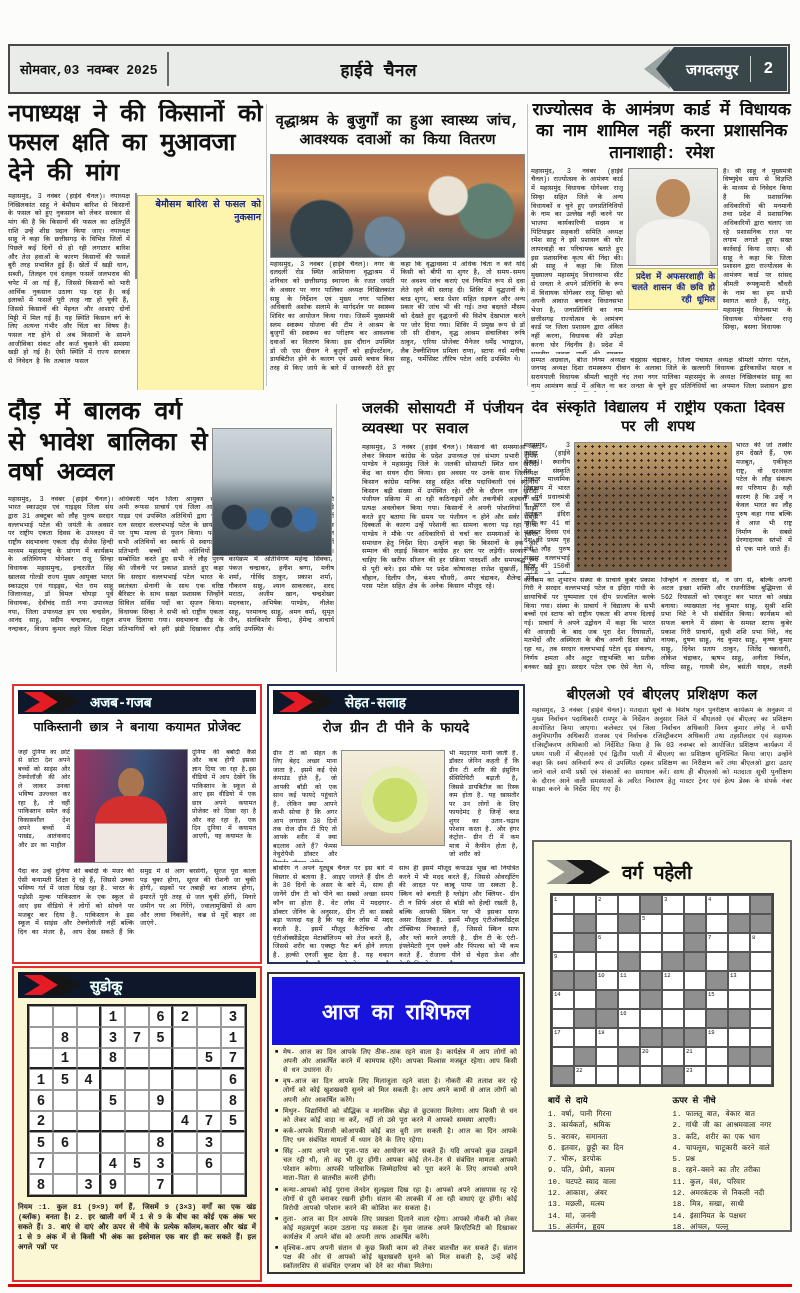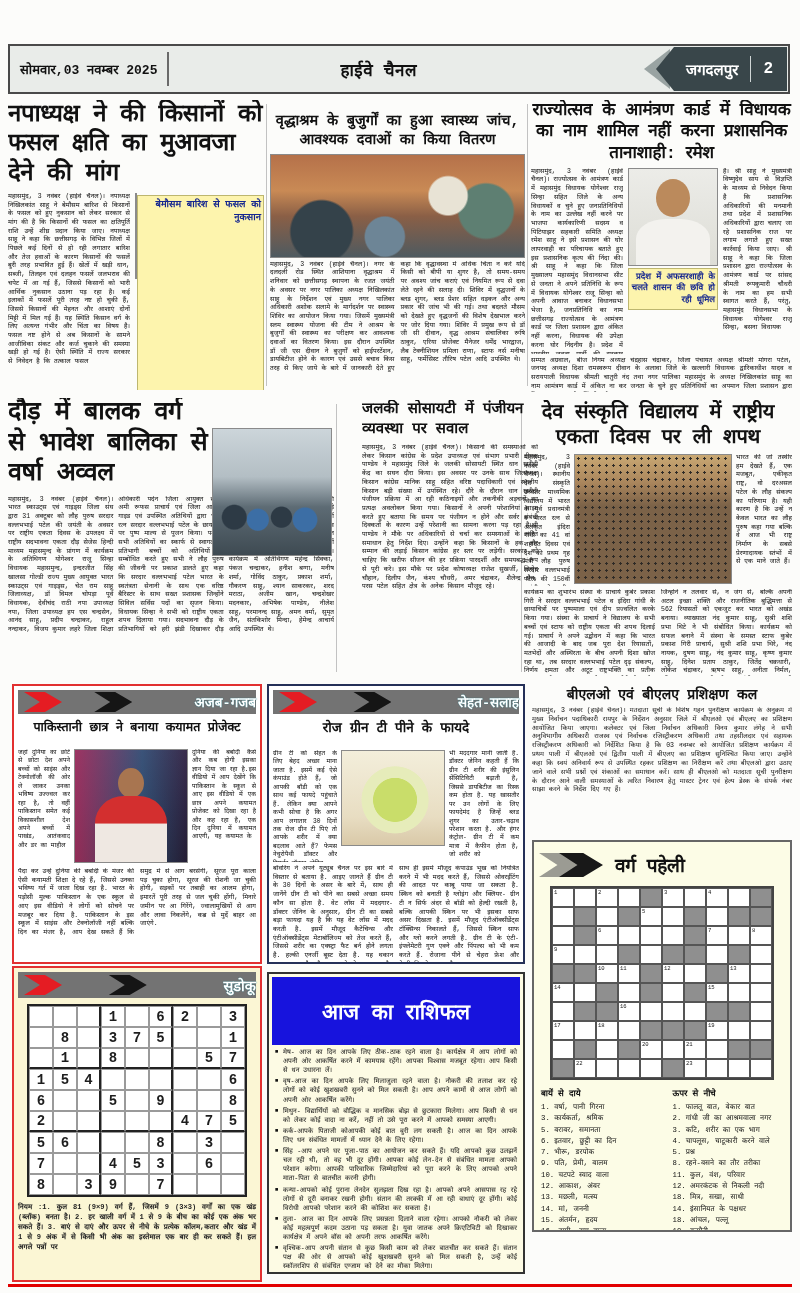--- a/index.html
+++ b/index.html
@@ -29,21 +29,21 @@
   .photo{border:1px solid #8a8a8a;box-sizing:border-box;position:relative;overflow:hidden;background:#ddd;}
   .ph-head{position:absolute;left:50%;transform:translateX(-50%);border-radius:50%;}
   .ph-body{position:absolute;left:50%;transform:translateX(-50%);border-radius:40% 40% 0 0;}
   .cap{background:#fdf4ad;border:1px solid #bdb66f;color:#15268f;font-weight:bold;font-size:9.5px;
        text-align:right;padding:3px 2px;line-height:1.35;margin-top:2px;}
   .vdiv{position:absolute;width:1px;background:#c2c2c2;}
   
   .fbox{position:absolute;box-sizing:border-box;background:#fff;padding:4px;overflow:hidden;}
   .fbox-red{border:2px solid #e23030;}
   .fbox-navy{border:2px solid #253058;}
-  .secbar{height:24px;background:#737373;display:flex;align-items:center;padding-left:6px;gap:0;justify-content:space-between;}
+  .secbar{height:24px;background:#0f172a;display:flex;align-items:center;padding-left:6px;gap:0;}
   .chev{width:38px;height:20px;clip-path:polygon(0 0,55% 0,100% 50%,55% 100%,0 100%,42% 50%);}
   .chev.c-red{background:#e51c23;}
   .chev.c-black{background:#151515;margin-left:-20px;}
   .secbar-label{color:#fff;font-weight:bold;font-size:13.5px;margin-left:10px;text-shadow:0 0 1px #0b7c8c;}
   .fb-head{font-weight:bold;font-size:12.5px;text-align:center;margin:4px 0 14px;}
   .trio{display:flex;gap:4px;}
   
   .sudoku-box{position:absolute;left:12px;top:966px;width:250px;height:316px;border:2px solid #e23030;
               background:#fbf6d4;box-sizing:border-box;padding:4px;}
   .sgrid{display:grid;grid-template-columns:repeat(9,24px);grid-auto-rows:21px;width:216px;
@@ -54,21 +54,21 @@
   .srules{font-size:7.1px;font-weight:600;line-height:1.4;text-align:justify;margin-top:6px;color:#222;}
   
   .rashi-box{position:absolute;left:267px;top:972px;width:258px;height:302px;border:2px solid #333;
              background:#fdfbe4;box-sizing:border-box;padding:3px;overflow:hidden;}
   .rashi-title{background:#1713dd;color:#fff;font-weight:bold;font-size:21px;text-align:center;
                padding:20px 0;margin-bottom:3px;}
   .rashi-item{font-size:6.7px;line-height:1.36;text-align:justify;margin:0 3px 2px;padding-left:8px;position:relative;}
   .rashi-item::before{content:"■";position:absolute;left:0;top:0;font-size:5.5px;}
   
   .cw-box{position:absolute;left:532px;top:840px;width:260px;height:392px;border:2px solid #666;
-          background:#fcfce6;box-sizing:border-box;padding:5px;overflow:hidden;}
+          background:#fcfce6;box-sizing:border-box;padding:12px;overflow:hidden;}
   .cw-bar{display:flex;align-items:center;height:32px;margin:2px 0 5px;}
   .chev-g{width:44px;height:24px;clip-path:polygon(0 0,55% 0,100% 50%,55% 100%,0 100%,42% 50%);background:#9b9b93;}
   .chev-k{width:44px;height:24px;clip-path:polygon(0 0,55% 0,100% 50%,55% 100%,0 100%,42% 50%);background:#181818;margin-left:-24px;}
   .cw-label{font-weight:bold;font-size:19px;margin-left:12px;letter-spacing:-.3px;}
   .cgrid{display:grid;grid-template-columns:repeat(10,22px);grid-auto-rows:19px;width:220px;
          margin:0 auto;border:2px solid #444;background:#fff;}
   .ccell{border:0.5px solid #555;position:relative;box-sizing:border-box;background:#fff;}
   .cblack{background:#8f8f8f;}
   .cnum{position:absolute;left:1px;top:0;font-size:5.6px;color:#222;}
   .cw-clues{display:flex;gap:21px;margin-top:7px;padding:0 2px;}
@@ -154,21 +154,21 @@
         linear-gradient(180deg,#ccd5da 0%,#b3bec4 38%,#5d6b74 62%,#3e4a52 100%);"></div>
     <div class="body-t cols3" style="margin-top:6px;height:204px;">महासमुंद, 3 नवंबर (हाईवे चैनल)। भारत स्काउट्स एवं गाइड्स जिला संघ द्वारा 31 अक्टूबर को लौह पुरुष सरदार वल्लभभाई पटेल की जयंती के अवसर पर राष्ट्रीय एकता दिवस के उपलक्ष्य में राष्ट्रीय सदभावना एकता दौड़ सेजेस हिन्दी माध्यम महासमुन्द के प्रांगण में कार्यक्रम के अतिथिगण योगेश्वर राजू सिन्हा विधायक महासमुन्द, इन्दरजीत सिंह खालसा गोल्डी राज्य मुख्य आयुक्त भारत स्काउट्स एवं गाइड्स, चेत राम साहू जिलाध्यक्ष, डॉ विमल चोपड़ा पूर्व विधायक, देवीचंद राठी नपा उपाध्यक्ष नपा, जिला उपाध्यक्ष हप एस चन्द्रसेन, आनंद साहू, प्रदीप चन्द्राकर, राहुल नन्दाकर, विजय कुमार लहरे जिला शिक्षा अधिकारी पदेन जिला आयुक्त स्का, अमी रूफस प्राचार्य एवं जिला आयुक्त गाइड एवं उपस्थित अतिथियों द्वारा भारत रत्न सरदार वल्लभभाई पटेल के छायाचित्र पर पुष्प माल्य से पूजन किया। पश्चात सभी अतिथियों का स्कार्फ से स्वागत के प्रतिभागी बच्चों को अतिथियों ने सम्बोधित करते हुए सभी ने लौह पुरुष की जीवनी पर प्रकाश डालते हुए कहा कि सरदार वल्लभभाई पटेल भारत के स्वतंत्रता सेनानी के साथ एक वरिष्ठ बैरिस्टर के साथ सख्त प्रशासक जिन्होंने सिविल सर्विस पदों का सृजन किया। विधायक सिन्हा ने सभी को राष्ट्रीय एकता शपथ दिलाया गया। सदभावना दौड़ के प्रतिभागियों को हरी झंडी दिखाकर दौड़ आरम्भ किया गया। दौड़ में बालक वर्ग से भावेश साहू प्रथम, लक्ष्य जांगड़े द्वितीय, संदीप ध्रुव तृतीय, बालिका वर्ग में वर्षा दीवान प्रथम, मनिता ध्रुव द्वितीय, तेजक्षी साहू तृतीय स्थान प्राप्त किया। विजयी प्रतिभागियों को अतिथियों के करकमलों से पुरस्कृत किया गया। कार्यक्रम में अतिथिगण महेन्द्र सिक्का, पंकज चन्द्राकर, हनीश बग्गा, मनीष शर्मा, गोविंद ठाकुर, प्रकाश शर्मा, गौकरण साहू, श्यान साकरकर, शरद मराठा, अजीम खान, चन्द्रशेखर मदनकार, अभिषेक पाण्डेय, नीलेश साहू, परमानन्द साहू, अमन वर्मा, सुमृत जैन, संतकिशोर मिन्दा, हेमेन्द्र आचार्य आदि उपस्थित थे।</div>
   </div>
 
   <div class="art" style="left:341px;top:400px;width:176px;height:274px;margin-left:21px;">
     <div style="font-weight:bold;font-size:15px;line-height:1.3;">जलकी सोसायटी में पंजीयन व्यवस्था पर सवाल</div>
     <div class="body-t" style="margin-top:5px;height:222px;">महासमुंद, 3 नवंबर (हाईवे चैनल)। किसानों की समस्याओं को लेकर किसान कांग्रेस के प्रदेश उपाध्यक्ष एवं संभाग प्रभारी दीपक पाण्डेय ने महासमुंद जिले के जलकी सोसायटी स्थित धान खरीदी केंद्र का सघन दौरा किया। इस अवसर पर उनके साथ जिलाध्यक्ष किसान कांग्रेस मानिक साहू सहित वरिष्ठ पदाधिकारी एवं स्थानीय किसान बड़ी संख्या में उपस्थित रहे। दौरे के दौरान धान खरीदी पंजीयन प्रक्रिया में आ रही कठिनाइयों और तकनीकी अड़चनों का प्रत्यक्ष अवलोकन किया गया। किसानों ने अपनी परेशानियां साझा करते हुए बताया कि समय पर पंजीयन न होने और सर्वर संबंधी दिक्कतों के कारण उन्हें परेशानी का सामना करना पड़ रहा है।श्री पाण्डेय ने मौके पर अधिकारियों से चर्चा कर समस्याओं के त्वरित समाधान हेतु निर्देश दिए। उन्होंने कहा कि किसानों के हक और सम्मान की लड़ाई किसान कांग्रेस हर स्तर पर लड़ेगी। सरकार को चाहिए कि खरीफ सीजन की हर प्रक्रिया पारदर्शी और समयबद्ध रूप से पूरी करे। इस मौके पर प्रदेश कोषाध्यक्ष राजेश सुखर्जी, विनोद चौहान, दिलीप जैन, कंश्य चौधरी, अमर चंद्राकर, शैलेन्द्र सेन, परस पटेल सहित क्षेत्र के अनेक किसान मौजूद रहे।</div>
   </div>
 
   <div class="art" style="left:524px;top:400px;width:268px;height:276px;">
-    <div class="hl-md" style="font-size:20px;">देव संस्कृति विद्यालय में राष्ट्रीय एकता दिवस पर ली शपथ</div>
+    <div class="hl-md" style="font-size:15px;">देव संस्कृति विद्यालय में राष्ट्रीय एकता दिवस पर ली शपथ</div>
     <div style="display:flex;gap:4px;margin-top:4px;height:132px;">
       <div class="body-t" style="width:46px;">महासमुंद, 3 नवंबर (हाईवे चैनल)। स्थानीय देव संस्कृति उच्चतर माध्यमिक विद्यालय में भारत के पूर्व प्रधानमंत्री व भारत रत्न से अलंकृत इंदिरा गांधी का 41 वां शहादत दिवस एवं देश की प्रथम गृह मंत्री लौह पुरुष सरदार वल्लभभाई पटेल की 150वीं जयंती को राष्ट्रीय एकता दिवस के रूप में मनाया गया।</div>
       <div class="photo" style="width:158px;height:130px;background-color:#7b6248;background-image:
           radial-gradient(#2e2a26 1.1px, transparent 1.3px),
           linear-gradient(180deg,#c9a873 0%,#a9855c 22%, rgba(0,0,0,0) 40%);
           background-size:7px 7px, 100% 100%;"></div>
       <div class="body-t" style="flex:1;">भारत की जो तस्वीर हम देखते हैं, एक मजबूत, एकीकृत राष्ट्र, वो दरअसल पटेल के लौह संकल्प का परिणाम है। यही कारण है कि उन्हें न केवल भारत का लौह पुरुष कहा गया बल्कि वे आज भी राष्ट्र निर्माण के सबसे प्रेरणादायक स्तंभों में से एक माने जाते हैं।</div>
     </div>
     <div class="body-t cols2" style="margin-top:3px;height:98px;">कार्यक्रम का शुभारंभ संस्था के प्राचार्य कुबेर प्रकाश गिरी ने सरदार वल्लभभाई पटेल व इंदिरा गांधी के छायाचित्रों पर पुष्पमाला एवं दीप प्रज्वलित करके किया गया। संस्था के प्राचार्य ने विद्यालय के सभी बच्चों एवं स्टाफ को राष्ट्रीय एकता की शपथ दिलाई गई। प्राचार्य ने अपने उद्बोधन में कहा कि भारत की आजादी के बाद जब पूरा देश रियासतों, मतभेदों और अस्थिरता के बीच अपनी दिशा खोज रहा था, तब सरदार वल्लभभाई पटेल दृढ़ संकल्प, निर्णय क्षमता और अटूट राष्ट्रभक्ति का प्रतीक बनकर खड़े हुए। सरदार पटेल एक ऐसे नेता थे, जिन्होंने न तलवार से, न जंग से, बल्कि अपनी अटल इच्छा शक्ति और राजनीतिक बुद्धिमत्ता से 562 रियासतों को एकजुट कर भारत को अखंड बनाया। व्याख्याता नंद कुमार साहू, सुश्री शशि प्रभा थिटे ने भी संबोधित किया। कार्यक्रम को सफल बनाने में संस्था के समस्त स्टाफ कुबेर प्रकाश गिरी प्राचार्य, सुश्री शशि प्रभा थिरे, नंद नायक, दुषण साहू, नंद कुमार साहू, कृष्ण कुमार साहू, दिनेश प्रताप ठाकुर, जितेंद्र चक्रधारी, लोकेश चंद्राकर, ऋषभ साहू, अनीता निर्मल, गरिमा साहू, गायत्री सेन, बसंती यादव, लक्ष्मी कामेश्वरी बाग, जयश्री श्रीवास्तव, योगिता कनौजे, यशिता साहू, संजू पारेश्वर, लता निषाद, जानकी साहू, तीक्षा चंद्राकर, कनिष्का चंद्राकर, भूमिका चंद्राकर, रामेश्वरी साहू, किरण विश्वकर्मा, गौरी साहू, लक्ष्मी साहू, गायत्री साहू, समता प्रजापति, रेखा राम पटेल, पूजा ठाकुर, शाल्हा नायक का योगदान रहा। उक्त जानकारी संस्था के शिक्षक कृष्ण कुमार साहू ने दी है।</div>
   </div>

